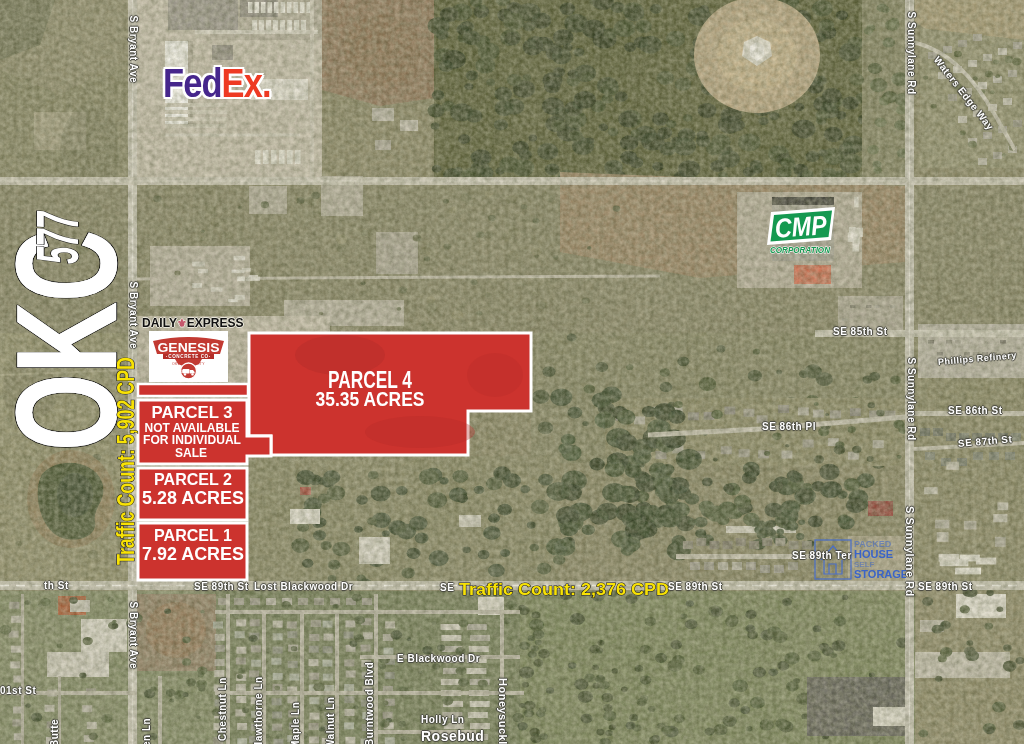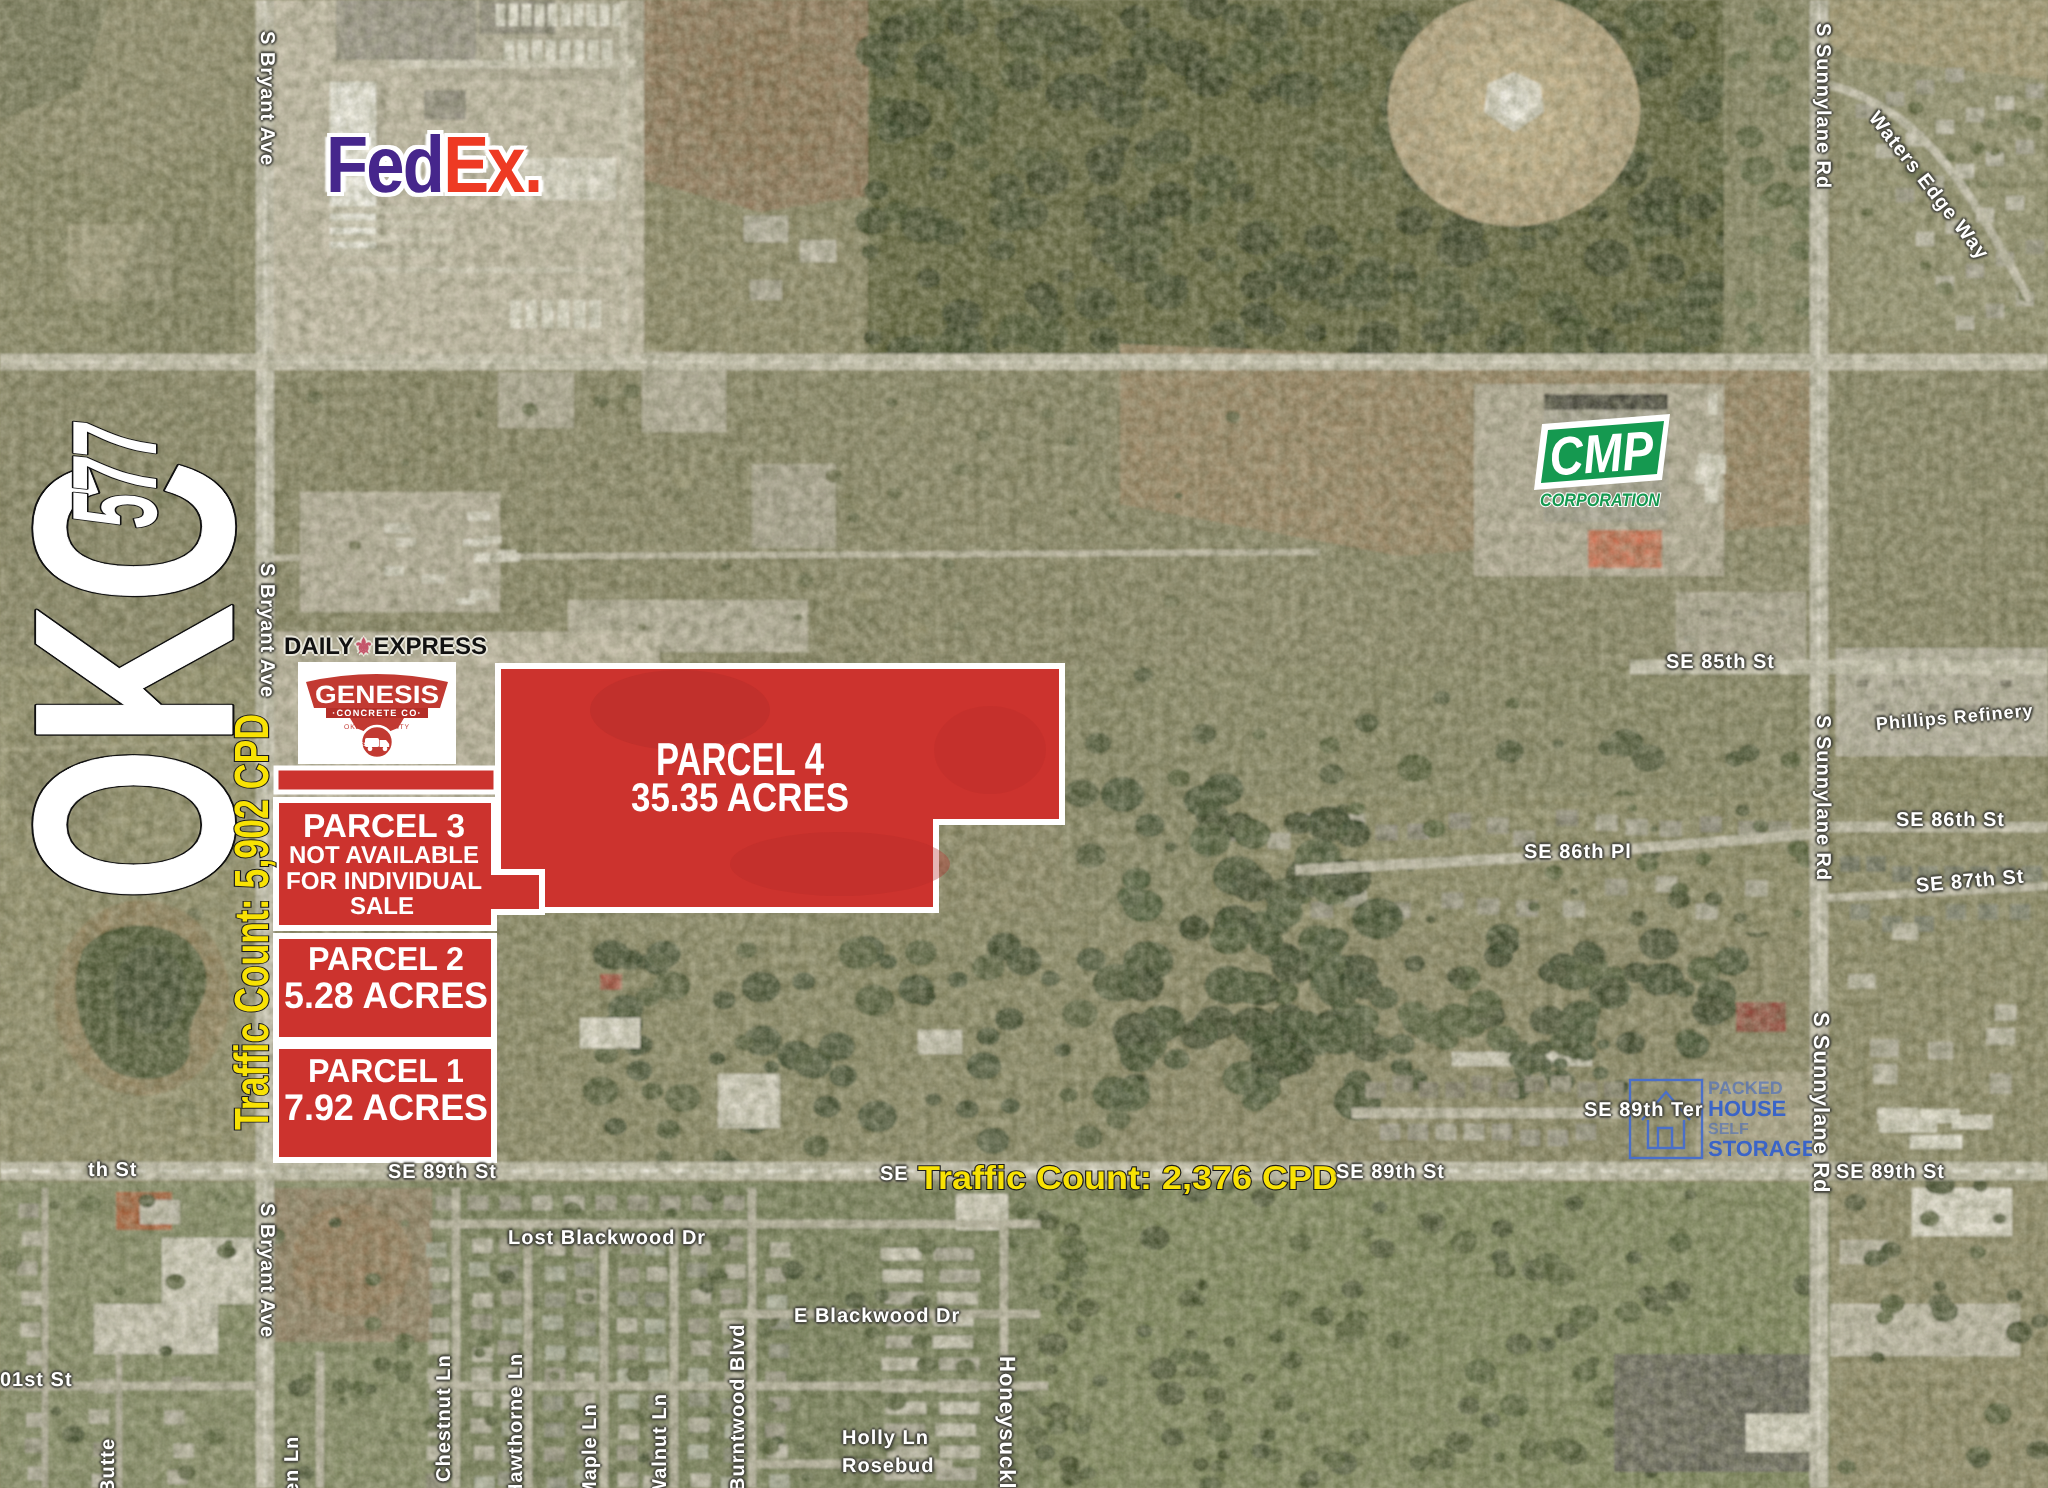--- a/index.html
+++ b/index.html
@@ -1625,27 +1625,27 @@
 <div class="rl" style="left:194px;top:581px;font-size:10px;letter-spacing:0.5px;">SE 89th St</div>
 
 <div class="rl" style="left:440px;top:582px;font-size:10px;letter-spacing:0.5px;">SE</div>
 
 <div class="rl" style="left:668px;top:581px;font-size:10px;letter-spacing:0.5px;">SE 89th St</div>
 
 <div class="rl" style="left:918px;top:581px;font-size:10px;letter-spacing:0.5px;">SE 89th St</div>
 
 <div class="rl" style="left:744px;top:550px;font-size:10px;letter-spacing:0.5px;margin-left:48px;">SE 89th Ter</div>
 
-<div class="rl" style="left:254px;top:614px;font-size:10px;letter-spacing:0.5px;">Lost Blackwood Dr</div>
+<div class="rl" style="left:254px;top:581px;font-size:10px;letter-spacing:0.5px;">Lost Blackwood Dr</div>
 
 <div class="rl" style="left:397px;top:653px;font-size:10px;letter-spacing:0.5px;">E Blackwood Dr</div>
 
 <div class="rl" style="left:421px;top:689px;font-size:10px;letter-spacing:0.5px;margin-top:25px;">Holly Ln</div>
 
-<div class="rl" style="left:421px;top:728px;font-size:10px;letter-spacing:0.5px;">Rosebud</div>
+<div class="rl" style="left:421px;top:728px;font-size:14px;letter-spacing:0.5px;">Rosebud</div>
 
 <div class="rl" style="left:0px;top:685px;font-size:10px;letter-spacing:0.5px;">01st St</div>
 
 <div class="rl" style="left:936px;top:52px;font-size:10px;letter-spacing:0.5px;transform:rotate(52deg);transform-origin:0 50%;">Waters Edge Way</div>
 
 <div class="rl" style="left:228px;top:730px;font-size:10px;letter-spacing:0.5px;transform:rotate(-90deg);transform-origin:0 100%;">Chestnut Ln</div>
 
 <div class="rl" style="left:264px;top:738px;font-size:10px;letter-spacing:0.5px;transform:rotate(-90deg);transform-origin:0 100%;">Hawthorne Ln</div>
 
 <div class="rl" style="left:301px;top:738px;font-size:10px;letter-spacing:0.5px;transform:rotate(-90deg);transform-origin:0 100%;">Maple Ln</div>

